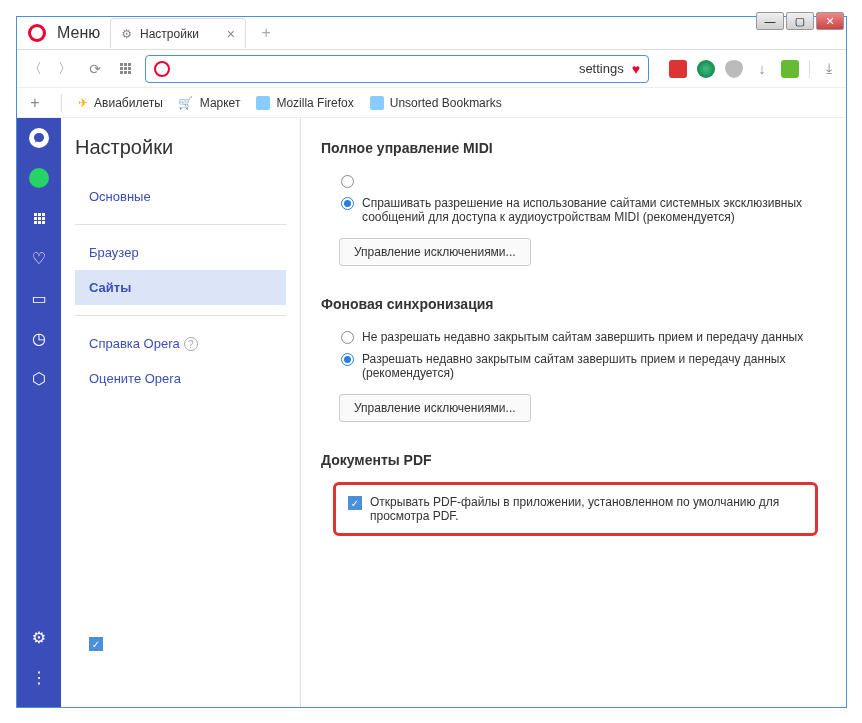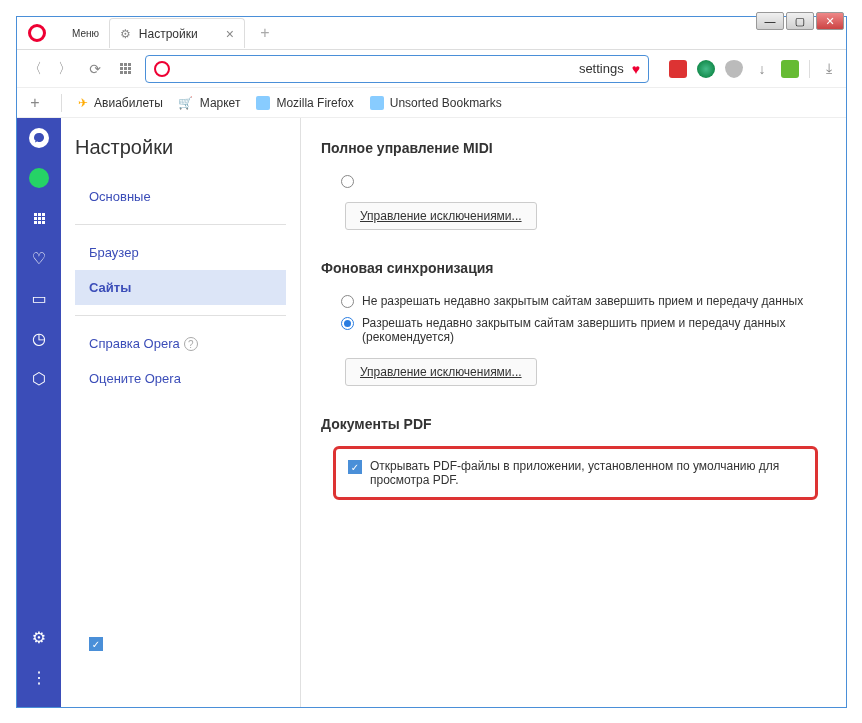--- a/index.html
+++ b/index.html
@@ -10,21 +10,21 @@
 .titlebar-controls { position: absolute; right: 2px; top: -5px; display: flex; gap: 2px; z-index: 10; }
 .tb-btn { width: 28px; height: 18px; border: 1px solid #999; border-radius: 2px; display: flex; align-items: center; justify-content: center; font-size: 11px; }
 .tb-min { background: linear-gradient(#f0f0f0,#d0d0d0); }
 .tb-max { background: linear-gradient(#f0f0f0,#d0d0d0); }
 .tb-close { background: linear-gradient(#e88,#c44); color: #fff; }
 
 
 .tab-strip { height: 33px; display: flex; align-items: center; background: #fff; border-bottom: 1px solid #ddd; }
 .opera-logo { width: 28px; height: 28px; margin: 0 6px; display: flex; align-items: center; justify-content: center; }
 .opera-o { width: 18px; height: 18px; border: 3px solid #e03; border-radius: 50%; }
-.menu-label { font-size: 10px; color: #333; margin-right: 10px; margin-left: 15px; }
+.menu-label { font-size: 16px; color: #333; margin-right: 10px; }
 .tab { height: 30px; display: flex; align-items: center; padding: 0 10px; border: 1px solid #ddd; border-bottom: none; border-radius: 4px 4px 0 0; background: #fff; gap: 8px; font-size: 12px; color: #333; }
 .tab .gear { color: #888; }
 .tab .close { color: #888; font-size: 14px; margin-left: 20px; }
 .new-tab { width: 24px; height: 24px; margin-left: 8px; display: flex; align-items: center; justify-content: center; color: #aaa; font-size: 16px; }
 
 
 .addr-row { height: 38px; display: flex; align-items: center; padding: 0 8px; gap: 10px; border-bottom: 1px solid #eee; }
 .nav-btn { width: 20px; height: 20px; display: flex; align-items: center; justify-content: center; color: #888; font-size: 14px; }
 .speed-dial { width: 20px; height: 20px; display: flex; align-items: center; justify-content: center; }
 .speed-dial-grid { display: grid; grid-template-columns: repeat(3, 3px); grid-template-rows: repeat(3, 3px); gap: 1px; }
@@ -69,21 +69,21 @@
 .chk { width: 14px; height: 14px; border: 1px solid #4a8fd8; background: #4a8fd8; color: #fff; font-size: 10px; display: flex; align-items: center; justify-content: center; flex-shrink: 0; margin-top: 1px; }
 
 .content { flex: 1; padding: 22px 20px; overflow-y: auto; font-size: 12px; color: #333; }
 .section { margin-bottom: 30px; }
 .section-title { font-size: 14px; font-weight: 600; margin-bottom: 14px; }
 .radio-row { display: flex; align-items: flex-start; gap: 8px; padding: 4px 0 4px 20px; }
 .radio { width: 13px; height: 13px; border: 1px solid #888; border-radius: 50%; flex-shrink: 0; margin-top: 1px; display: flex; align-items: center; justify-content: center; }
 .radio.on { border-color: #2a7de1; }
 .radio.on::after { content: ""; width: 7px; height: 7px; background: #2a7de1; border-radius: 50%; }
 .radio-label { flex: 1; }
-.btn { display: inline-block; border: 1px solid #ccc; border-radius: 3px; padding: 6px 14px; margin: 10px 0 0 24px; font-size: 12px; background: #fafafa; text-decoration: underline; }
+.btn { display: inline-block; border: 1px solid #ccc; border-radius: 3px; padding: 6px 14px; margin: 10px 0 0 18px; font-size: 12px; background: #fafafa; }
 .pdf-box { border: 3px solid #d33; border-radius: 6px; padding: 10px 12px; display: flex; align-items: flex-start; gap: 8px; margin-left: 12px; margin-right: 8px; }
 </style>
 </head>
 <body>
 
 <div class="window-frame">
   <div class="titlebar-controls">
     <div class="tb-btn tb-min">—</div>
     <div class="tb-btn tb-max">▢</div>
     <div class="tb-btn tb-close">✕</div>
@@ -201,20 +201,24 @@
         <div class="chk">✓</div>
       </div>
     </div>
 
     <div class="content">
       <div class="section">
         <div class="section-title">Полное управление MIDI</div>
         <div class="radio-row">
             <div class="radio"></div>
           </div>
+        <div class="radio-row">
+            <div class="radio on"></div>
+            <span class="radio-label">Спрашивать разрешение на использование сайтами системных эксклюзивных сообщений для доступа к аудиоустройствам MIDI (рекомендуется)</span>
+          </div>
         <div class="btn">Управление исключениями...</div>
       </div>
 
       <div class="section">
         <div class="section-title">Фоновая синхронизация</div>
         <div class="radio-row">
             <div class="radio"></div>
             <span class="radio-label">Не разрешать недавно закрытым сайтам завершить прием и передачу данных</span>
           </div>
         <div class="radio-row">

